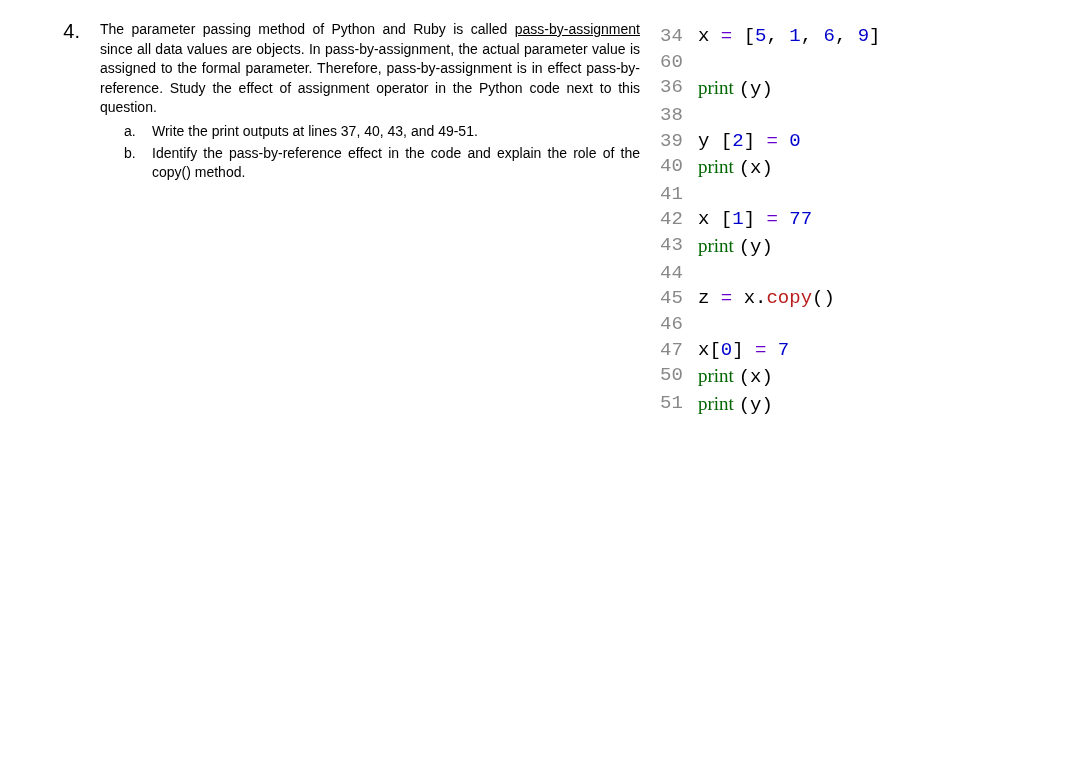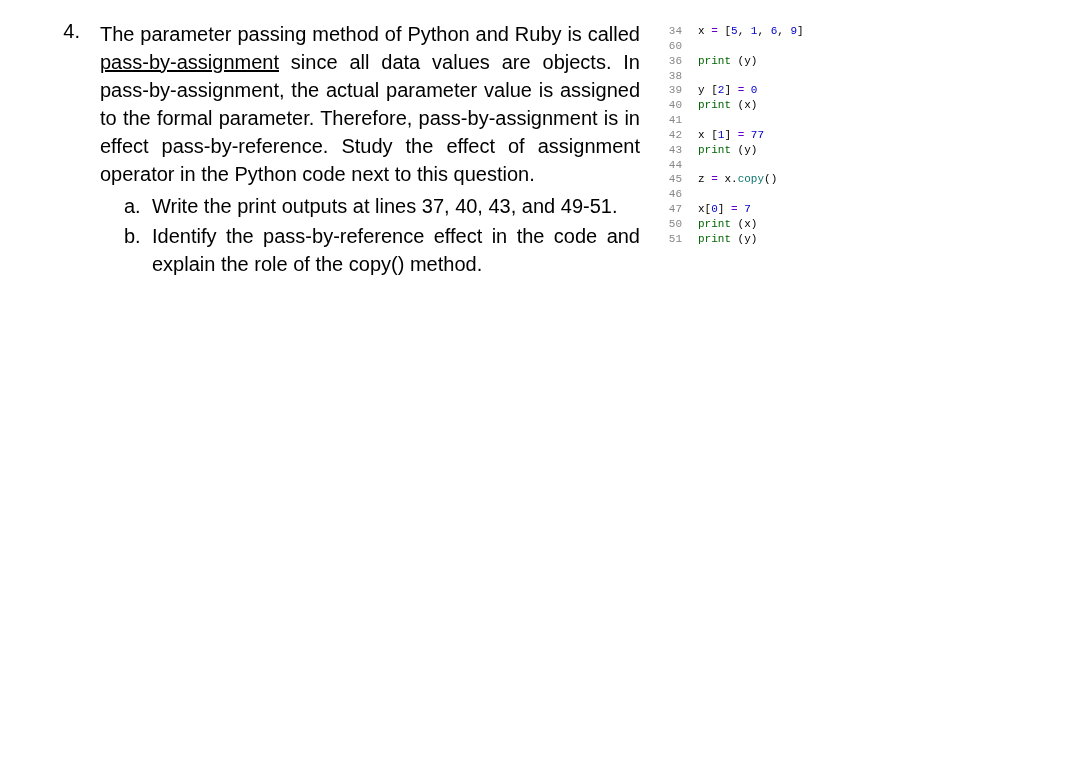--- a/index.html
+++ b/index.html
@@ -27,21 +27,21 @@
     .question-number {
       position: absolute;
       left: 0;
       top: 0;
       font-size: 20px;
       width: 50px;
       text-align: right;
       padding-right: 10px;
     }
     .question-body {
-      font-size: 20px;
+      font-size: 14px;
       line-height: 1.4;
       text-align: justify;
     }
     .underline {
       text-decoration: underline;
     }
     .sub-list {
       margin-top: 4px;
       padding-left: 24px;
     }
@@ -52,43 +52,43 @@
     .sub-marker {
       width: 28px;
       flex-shrink: 0;
     }
     .sub-text {
       flex: 1;
     }
     .right-col {
       flex: 0 0 340px;
       font-family: "Courier New", Courier, monospace;
-      font-size: 11px;
+      font-size: 19px;
       line-height: 1.35;
       padding-top: 4px;
     }
     .code-line {
       display: flex;
       white-space: pre;
     }
     .line-num {
       width: 38px;
       color: #888888;
       text-align: right;
       padding-right: 16px;
       flex-shrink: 0;
     }
     .code-text {
       flex: 1;
     }
     .c-black { color: #000000; }
     .c-blue { color: #0000cc; }
-    .c-green { color: #006600; }
+    .c-green { color: #006600; font-family: Liberation Serif, serif; }
     .c-purple { color: #6600cc; }
-    .c-dark { color: #0f766e; }
+    .c-dark { color: #b91c1c; }
   </style>
 </head>
 <body>
 
 <div class="container">
   <div class="left-col">
     <div class="question-number">4.</div>
     <div class="question-body">
       <span>The parameter passing method of Python and Ruby is called </span><span class="underline">pass-by-assignment</span><span> since all data values are objects. In pass-by-assignment, the actual parameter value is assigned to the formal parameter. Therefore, pass-by-assignment is in effect pass-by-reference. Study the effect of assignment operator in the Python code next to this question.</span>
       <div class="sub-list">

